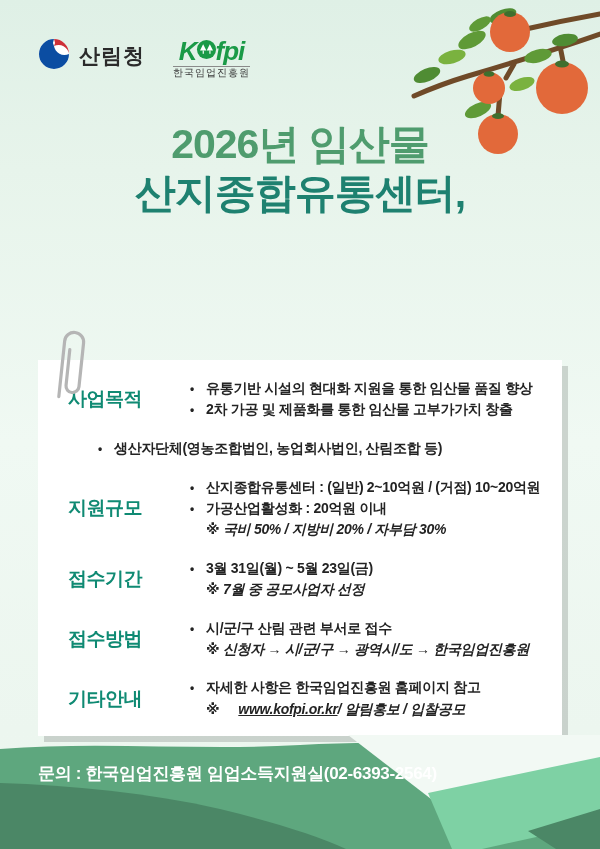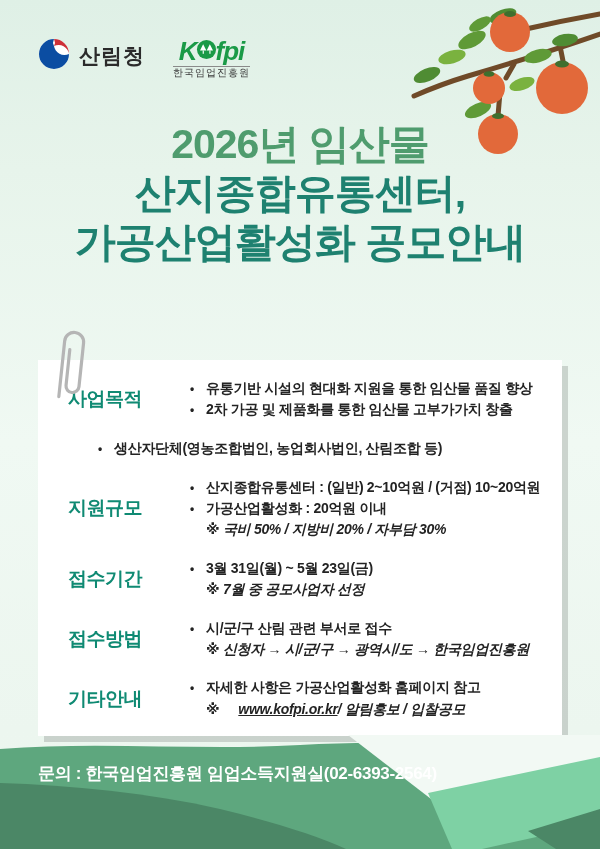--- a/index.html
+++ b/index.html
@@ -130,21 +130,20 @@
         <ellipse cx="152" cy="64" rx="7" ry="3.5" fill="#3f6f2e"></ellipse>
         <ellipse cx="79" cy="74" rx="5.5" ry="2.8" fill="#3f6f2e"></ellipse>
         <ellipse cx="88" cy="116" rx="6" ry="3" fill="#3f6f2e"></ellipse>
       </g>
     </svg>
   </div>
 
   <div class="title">
     <div class="l1">2026년 임산물</div>
     <div class="l2">산지종합유통센터,</div>
-    <div class="l3">가공산업활성화 공모안내</div>
   </div>
 
   <div class="paperclip">
     <svg width="46" height="86" viewBox="0 0 46 86">
       <g transform="rotate(6 23 43)" fill="none" stroke="#b5b5b5" stroke-width="3.2" stroke-linecap="round">
         <path d="M12 74 L12 18 A9.5 9.5 0 0 1 31 18 L31 62 A6.5 6.5 0 0 1 18 62 L18 26"></path>
       </g>
     </svg>
   </div>
 
@@ -208,21 +207,21 @@
           </div>
         <div class="line note">※ 신청자 → 시/군/구 → 광역시/도 → 한국임업진흥원</div>
       </div>
     </div>
 
     <div class="row">
       <div class="label">기타안내</div>
       <div class="content">
         <div class="line">
             <span class="b">•</span>
-            <span>자세한 사항은 가공산업활성화 홈페이지 참고</span>
+            <span>자세한 사항은 한국임업진흥원 홈페이지 참고</span>
           </div>
         <div class="line note">
           <span>※ </span>
             <span class="ulink">www.kofpi.or.kr</span>
             <span> / 알림홍보 / 입찰공모</span>
         </div>
       </div>
     </div>
 
   </div>

